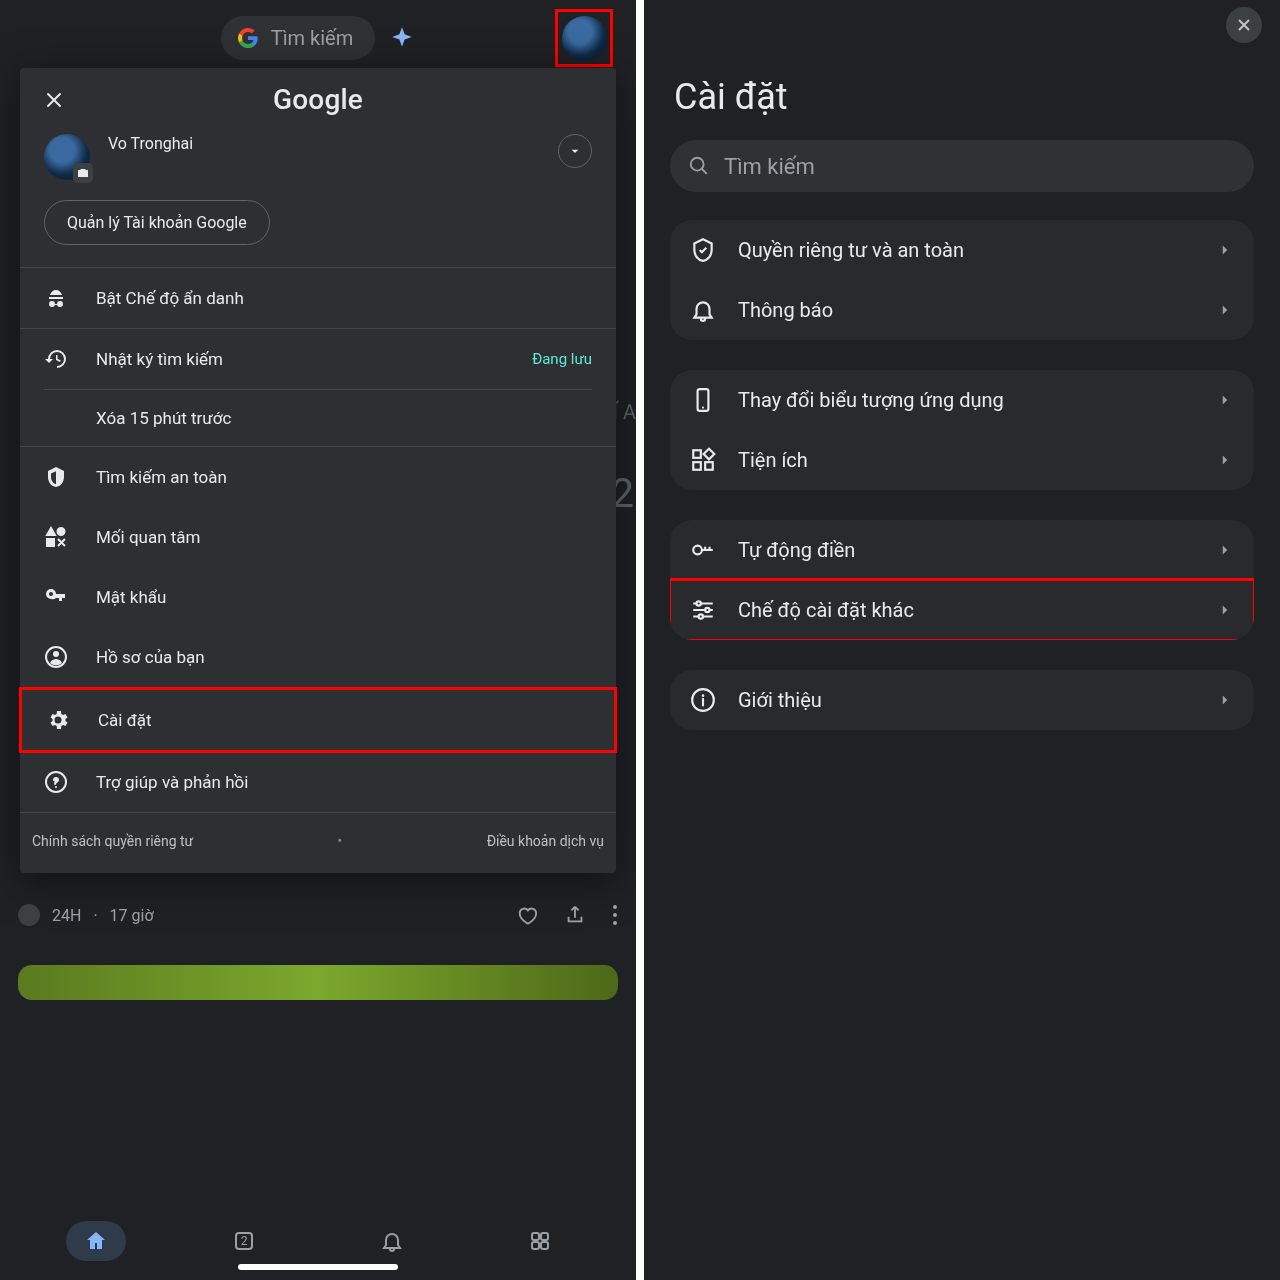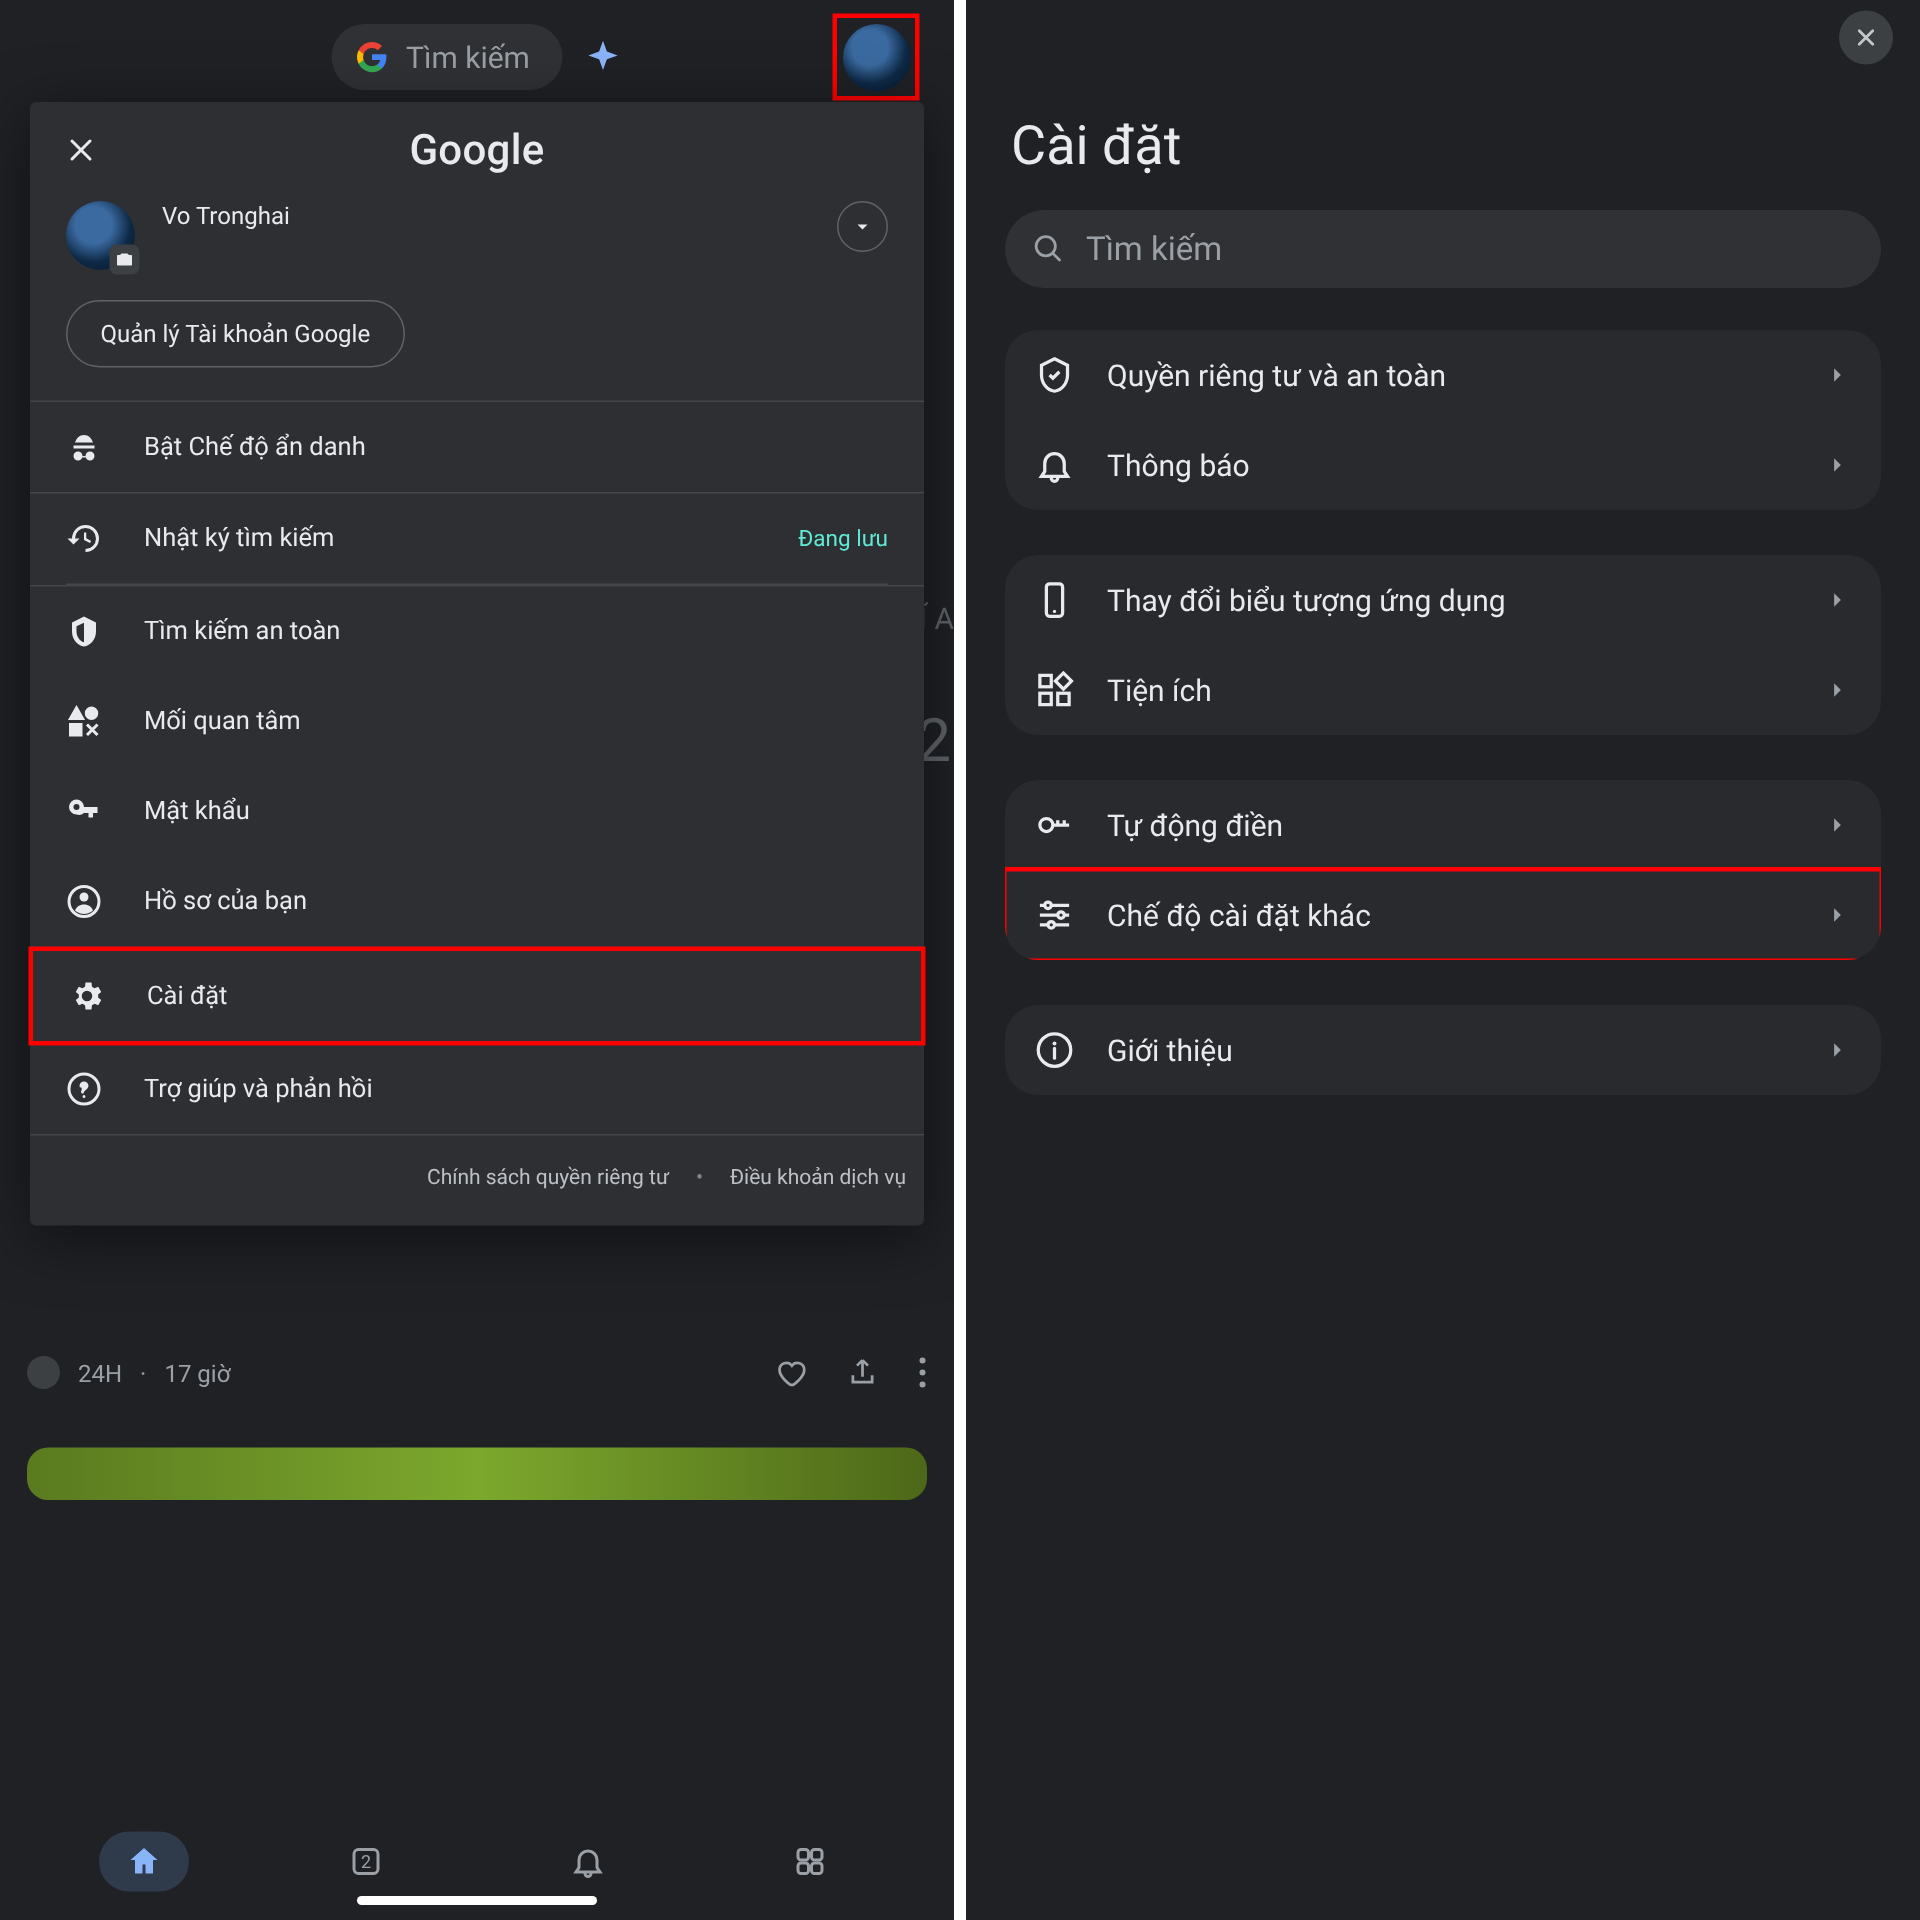--- a/index.html
+++ b/index.html
@@ -26,21 +26,21 @@
 .expand{margin-left:auto;width:34px;height:34px;border:1px solid #5f6368;border-radius:50%;display:flex;align-items:center;justify-content:center}
 .manage-row{display:flex;justify-content:flex-start;padding:0 24px 22px}
 .manage{border:1px solid #5f6368;border-radius:24px;padding:12px 22px;font-size:16px;color:#e8eaed}
 .hr{height:1px;background:#444648;margin:0}
 .mrow{display:flex;align-items:center;padding:18px 24px;gap:28px;min-height:60px}
 .mrow .ic{width:24px;height:24px;color:#e8eaed;flex-shrink:0}
 .mrow .lbl{font-size:17px;color:#e8eaed}
 .mrow .trail{margin-left:auto;font-size:15px;color:#5eead4}
 .subrow{padding:18px 24px 18px 76px;font-size:17px;color:#e8eaed}
 .hl-red{border:3px solid #f00;margin:-1px}
-.footer{display:flex;align-items:center;justify-content:flex-end;gap:18px;padding:20px 12px 16px;font-size:14px;color:#bdc1c6}
+.footer{display:flex;align-items:center;justify-content:space-between;gap:18px;padding:20px 12px 16px;font-size:14px;color:#bdc1c6}
 .footer .dot{opacity:.6}
 .shr{height:1px;background:#444648;margin:0 24px}
 
 .feed{position:absolute;left:18px;right:18px;top:904px;display:flex;align-items:center;gap:12px;color:#9aa0a6;font-size:16px}
 .feed .fav{width:22px;height:22px;border-radius:50%;background:#3c4043}
 .feed .actions{margin-left:auto;display:flex;gap:26px;align-items:center}
 .bgnum{position:absolute;right:0;top:470px;color:#5f6368;font-size:40px;letter-spacing:2px}
 .bgtxt{position:absolute;right:0;top:400px;color:#5f6368;font-size:20px}
 
 .greenstrip{position:absolute;left:18px;right:18px;top:965px;height:35px;border-radius:14px;background:linear-gradient(90deg,#5a7a1f,#7ca82d,#4d6818)}
@@ -122,20 +122,21 @@
     </div>
     <div class="hr"></div>
     <div class="mrow">
       <svg class="ic" viewBox="0 0 24 24">
             <path fill="currentColor" d="M13 3a9 9 0 00-9 9H1l4 4 4-4H6a7 7 0 117 7v2a9 9 0 000-18zm-1 5v5l4 2 .8-1.4-3.3-1.8V8z"></path>
           </svg>
       <div class="lbl">Nhật ký tìm kiếm</div>
       <div class="trail">Đang lưu</div>
     </div>
     <div class="shr"></div>
+    <div class="subrow">Xóa 15 phút trước</div>
     <div class="hr"></div>
     <div class="mrow">
       <svg class="ic" viewBox="0 0 24 24">
             <path fill="currentColor" d="M12 2l8 4v6c0 5-3.4 9.4-8 10-4.6-.6-8-5-8-10V6l8-4zm0 4.2L7 8.5v3.5c0 3.3 2.1 6.4 5 7.2V6.2z"></path>
           </svg>
       <div class="lbl">Tìm kiếm an toàn</div>
     </div>
     <div class="mrow">
       <svg class="ic" viewBox="0 0 24 24">
             <path fill="currentColor" d="M7 3l4 7H3l4-7zm10 0a3.5 3.5 0 110 7 3.5 3.5 0 010-7zM3 14h7v7H3zm11 0l7 7m0-7l-7 7" stroke="currentColor" stroke-width="2"></path>

